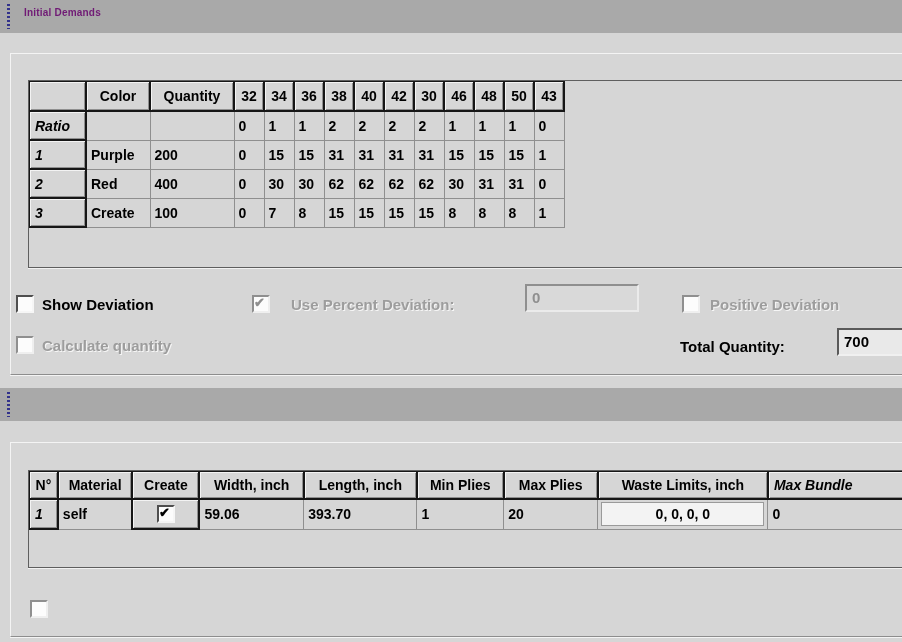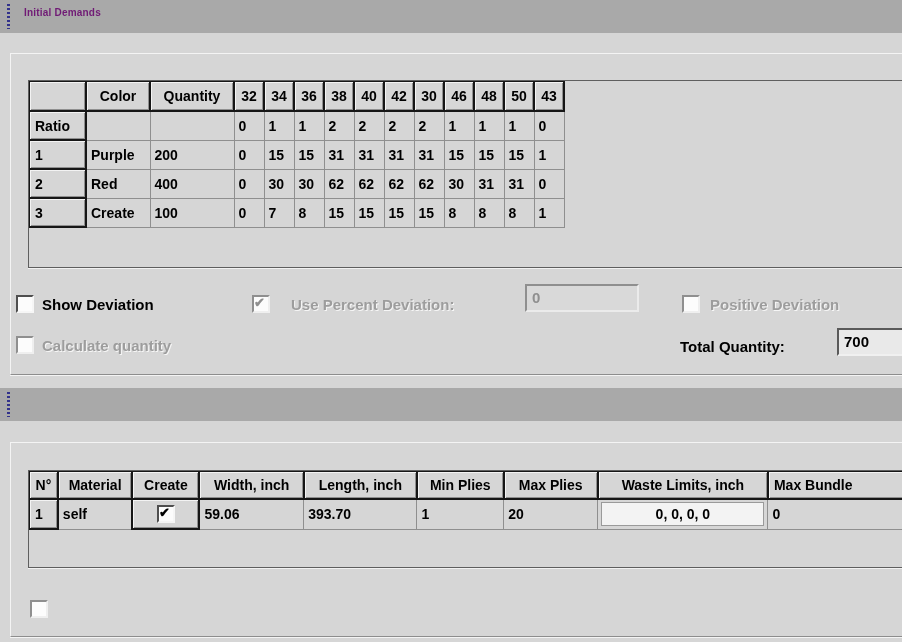--- a/index.html
+++ b/index.html
@@ -23,21 +23,21 @@
   .gridwrap{position:absolute;left:17px;right:-2px;background:#d6d6d6;
     border:1px solid #5f5f5f;box-shadow:0 1px 0 #f2f2f2;overflow:hidden;}
   #gridwrap-demands{top:26px;height:186px;}
   #gridwrap-markers{top:27px;height:96px;}
   table{border-collapse:collapse;table-layout:fixed;position:absolute;left:-1px;top:-1px;}
   .r30{height:30px;}.r29{height:29px;}.r28{height:28px;}
   .hc{background:#d6d6d6;border:2px solid #161616;
     box-shadow:inset 1px 1px 0 #f3f3f3,inset -1px -1px 0 #8f8f8f;
     font-weight:bold;font-size:14px;color:#000;text-align:center;padding:0 2px;
     overflow:hidden;white-space:nowrap;}
-  .hc.left{text-align:left;padding-left:5px;}
+  .hc.left{text-align:left;padding-left:5px;font-style:italic;}
   .dc{background:#d6d6d6;border:1px solid #8f8f8f;font-weight:bold;font-size:14px;
     color:#000;text-align:left;padding:0 1px 0 4px;overflow:hidden;white-space:nowrap;}
   
   .cb{position:absolute;width:14px;height:14px;background:#fcfcfc;border-style:solid;border-width:2px;}
   .cb.en{border-color:#4f4f4f #f6f6f6 #f6f6f6 #4f4f4f;}
   .cb.dim{border-color:#8f8f8f #efefef #efefef #8f8f8f;}
   .cbi{display:inline-block;position:relative;width:14px;height:14px;background:#fcfcfc;
     border-style:solid;border-width:2px;border-color:#4f4f4f #f6f6f6 #f6f6f6 #4f4f4f;
     vertical-align:middle;}
   .mark{position:absolute;left:0px;top:-2px;font-weight:bold;font-size:13px;line-height:15px;}

